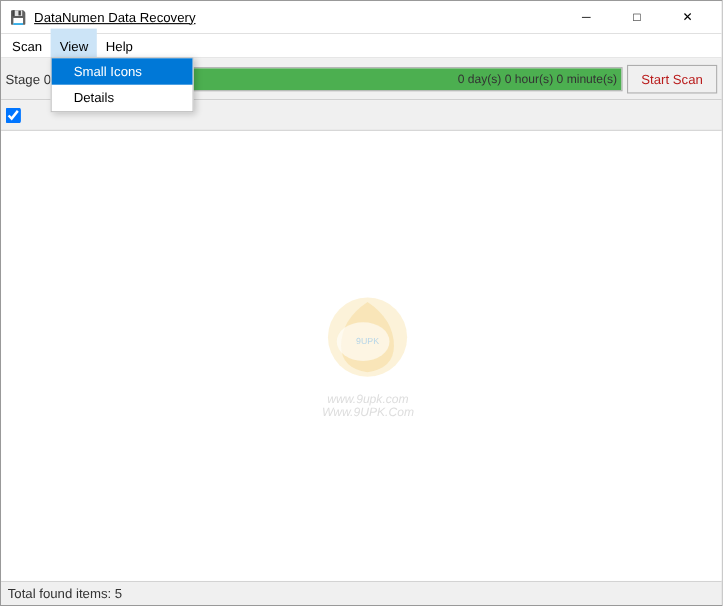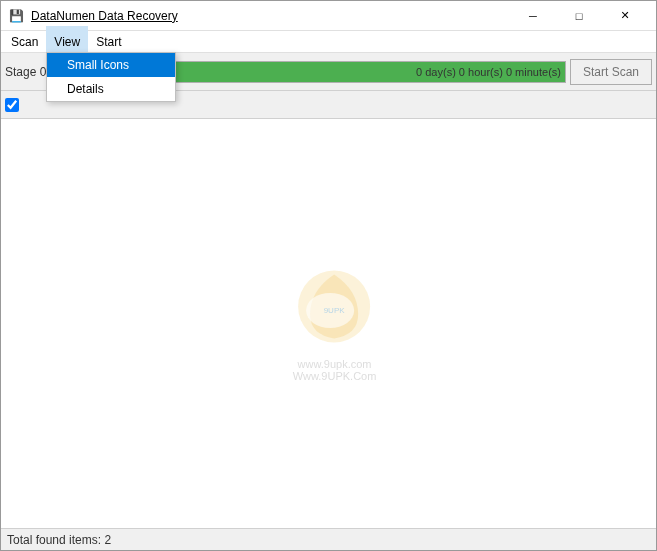--- a/index.html
+++ b/index.html
@@ -131,21 +131,21 @@
       color: #333;
     }
 
     .action-btn {
       height: 26px;
       padding: 0 12px;
       background: #f0f0f0;
       border: 1px solid #adadad;
       cursor: pointer;
       font-size: 12px;
-      color: #737373;
+      color: #b91c1c;
       white-space: nowrap;
     }
 
     
     .second-row {
       height: 28px;
       background: #f0f0f0;
       display: flex;
       align-items: center;
       padding: 0 4px;
@@ -194,20 +194,21 @@
 
     .watermark-logo {
       width: 80px;
       height: 80px;
       margin: 0 auto 8px;
     }
 
     .watermark-text {
       font-size: 11px;
       color: #aaa;
+      font-style: italic;
     }
 
     
     .status-bar {
       height: 22px;
       background: #f0f0f0;
       border-top: 1px solid #d0d0d0;
       display: flex;
       align-items: center;
       padding: 0 6px;
@@ -251,21 +252,21 @@
     <div class="title-bar-controls">
       <button class="title-btn">─</button>
       <button class="title-btn">□</button>
       <button class="title-btn close">✕</button>
     </div>
   </div>
 
   <div class="menu-bar">
     <div class="menu-item">Scan</div>
     <div class="menu-item active">View</div>
-    <div class="menu-item">Start</div>
+    <div class="menu-item">Help</div>
   </div>
 
   <div class="toolbar">
     <span class="stage-label">Stage 0</span>
     <div class="progress-bar-container">
       <div class="progress-bar-fill"></div>
       <span class="progress-time">0 day(s) 0 hour(s) 0 minute(s)</span>
     </div>
     <button class="action-btn">Start Scan</button>
   </div>
@@ -286,21 +287,21 @@
           <ellipse cx="45" cy="55" rx="30" ry="22" fill="white" opacity="0.6"></ellipse>
           <text x="50" y="58" text-anchor="middle" font-size="10" fill="#0077cc" opacity="0.7">9UPK</text>
         </svg>
         <div class="watermark-text">www.9upk.com</div>
         <div class="watermark-text">Www.9UPK.Com</div>
       </div>
     </div>
   </div>
 
   <div class="status-bar">
-    <span>Total found items: 2</span>
+    <span>Total found items: 5</span>
   </div>
 
   <div class="dropdown-menu">
     <div class="dropdown-item selected">Small Icons</div>
     <div class="dropdown-item">Details</div>
   </div>
 
 </div>
 
 </body></html>

